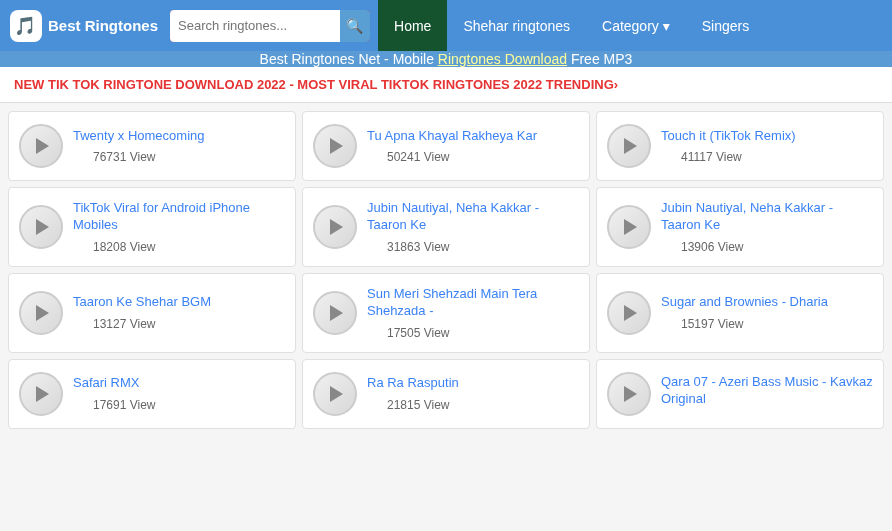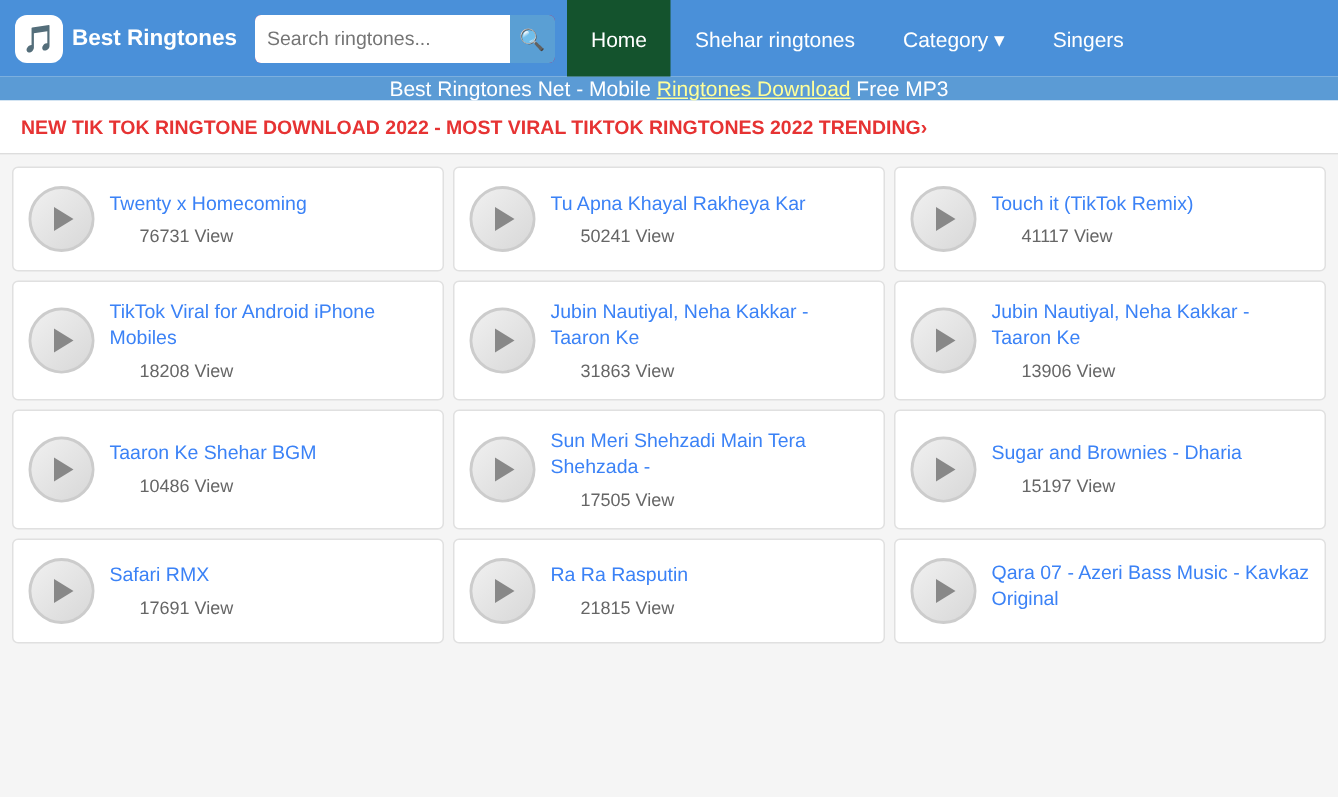--- a/index.html
+++ b/index.html
@@ -235,21 +235,21 @@
     <div class="play-btn"></div>
     <div class="card-info">
       <div class="card-title">Jubin Nautiyal, Neha Kakkar - Taaron Ke</div>
       <div class="card-views">13906 View</div>
     </div>
   </div>
     <div class="card">
     <div class="play-btn"></div>
     <div class="card-info">
       <div class="card-title">Taaron Ke Shehar BGM</div>
-      <div class="card-views">10486 View</div>
+      <div class="card-views">13127 View</div>
     </div>
   </div>
     <div class="card">
     <div class="play-btn"></div>
     <div class="card-info">
       <div class="card-title">Sun Meri Shehzadi Main Tera Shehzada -</div>
       <div class="card-views">17505 View</div>
     </div>
   </div>
     <div class="card">

